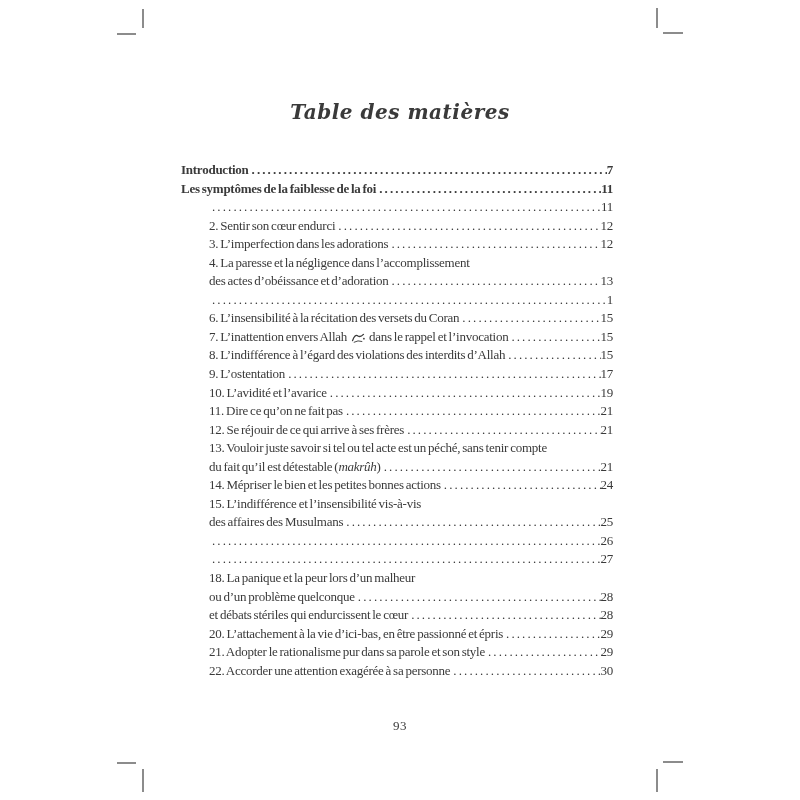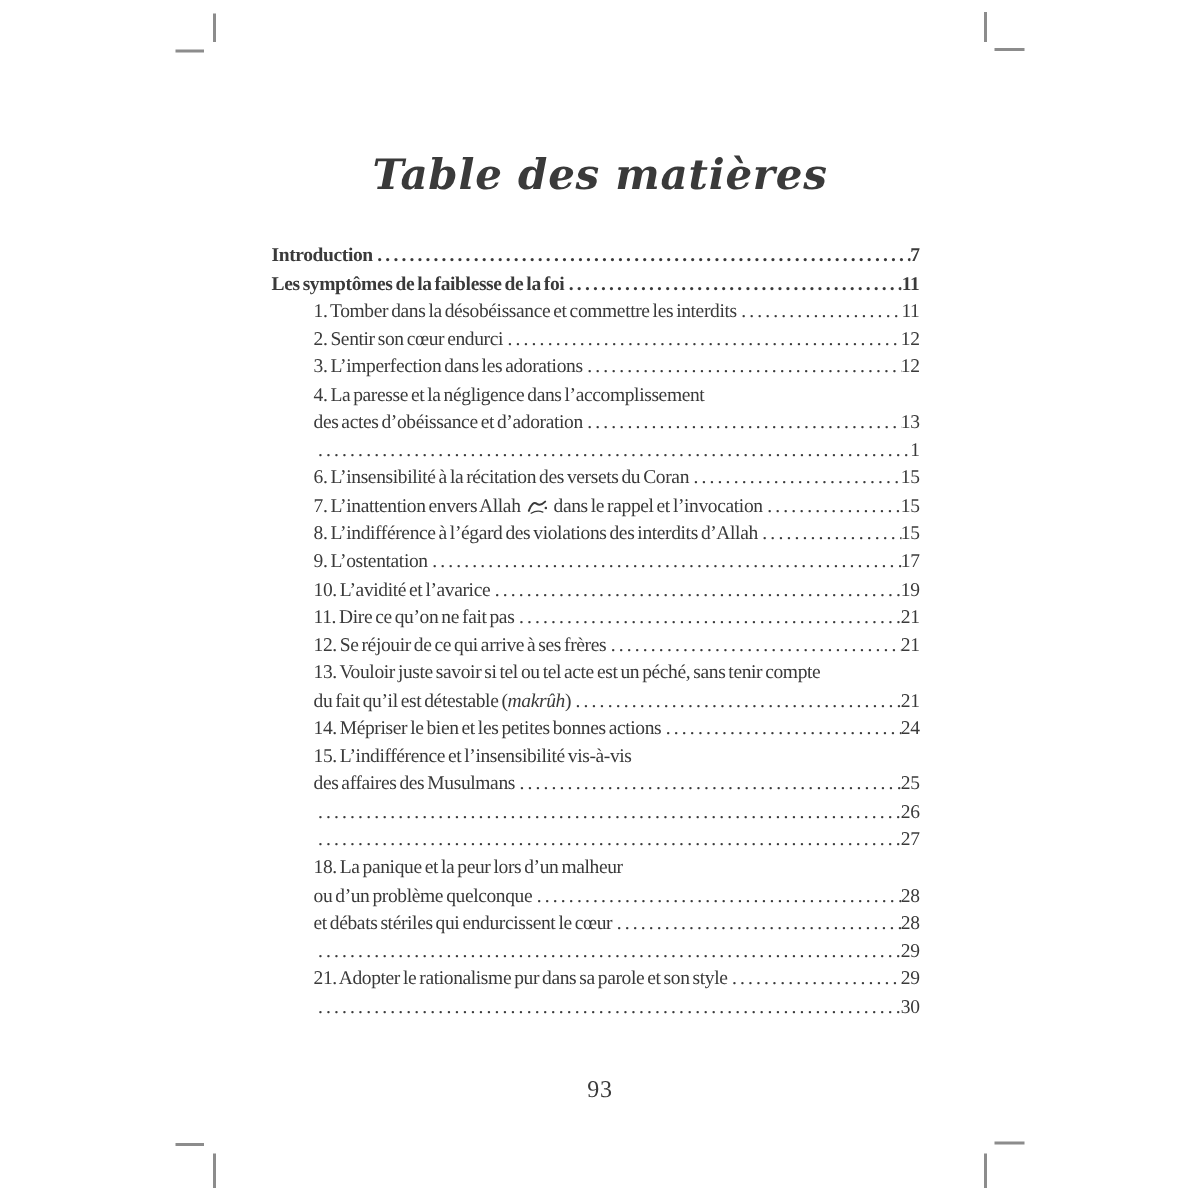--- a/index.html
+++ b/index.html
@@ -27,21 +27,21 @@
   .title {
     position: absolute;
     left: 0;
     right: 0;
     top: 100px;
     margin: 0;
     text-align: center;
     font-family: "DejaVu Serif", serif;
     font-style: italic;
     font-weight: bold;
-    font-size: 28px;
+    font-size: 20px;
     letter-spacing: 0.5px;
     color: #3a3a3a;
   }
 
   .toc {
     position: absolute;
     left: 181px;
     top: 161px;
     width: 432px;
     font-size: 13px;
@@ -79,21 +79,21 @@
     margin: 0 2px;
   }
   .honorific svg { display: inline-block; vertical-align: -2px; }
 
   .folio {
     position: absolute;
     left: 0;
     right: 0;
     top: 718px;
     text-align: center;
-    font-size: 16px;
+    font-size: 13px;
     letter-spacing: 0.5px;
   }
 </style>
 </head>
 <body>
 
 <div class="sheet">
 
   <div class="mark v" style="left:142px;top:9px;height:19px;"></div>
   <div class="mark h" style="left:117px;top:33px;width:19px;"></div>
@@ -116,21 +116,20 @@
       </div>
       <div class="entry bold">
         <div class="line">
           <span class="text">Les symptômes de la faiblesse de la foi</span>
           <span class="dots">................................................................................................................................................................</span>
           <span class="pageno">11</span>
         </div>
       </div>
       <div class="entry indent">
         <div class="line">
-          <span class="text">1. Tomber dans la désobéissance et commettre les interdits</span>
           <span class="dots">................................................................................................................................................................</span>
           <span class="pageno">11</span>
         </div>
       </div>
       <div class="entry indent">
         <div class="line">
           <span class="text">2. Sentir son cœur endurci</span>
           <span class="dots">................................................................................................................................................................</span>
           <span class="pageno">12</span>
         </div>
@@ -262,33 +261,35 @@
       </div>
       <div class="entry indent">
         <div class="line">
           <span class="text">et débats stériles qui endurcissent le cœur</span>
           <span class="dots">................................................................................................................................................................</span>
           <span class="pageno">28</span>
         </div>
       </div>
       <div class="entry indent">
         <div class="line">
+          <span class="text">20. L’attachement à la vie d’ici-bas, en être passionné et épris</span>
           <span class="dots">................................................................................................................................................................</span>
           <span class="pageno">29</span>
         </div>
       </div>
       <div class="entry indent">
         <div class="line">
           <span class="text">21. Adopter le rationalisme pur dans sa parole et son style</span>
           <span class="dots">................................................................................................................................................................</span>
           <span class="pageno">29</span>
         </div>
       </div>
       <div class="entry indent">
         <div class="line">
+          <span class="text">22. Accorder une attention exagérée à sa personne</span>
           <span class="dots">................................................................................................................................................................</span>
           <span class="pageno">30</span>
         </div>
       </div>
     </div>
 
   <div class="folio">93</div>
 
 </div>
 

